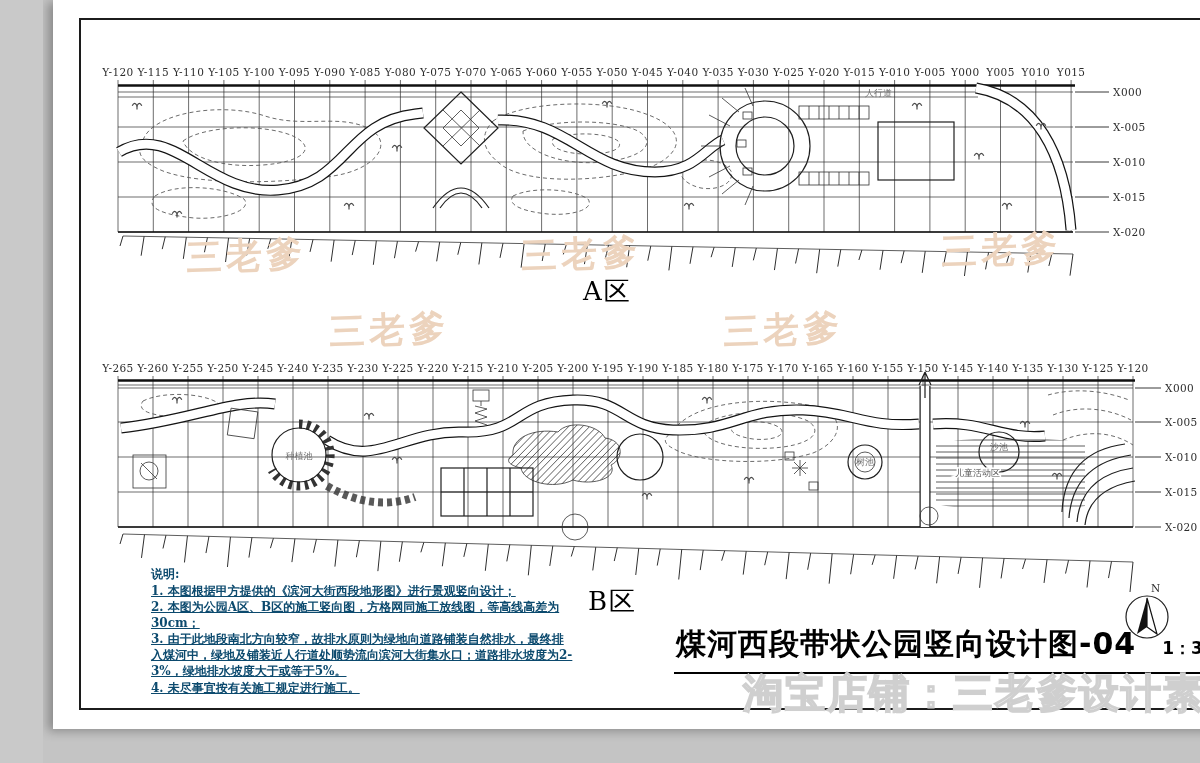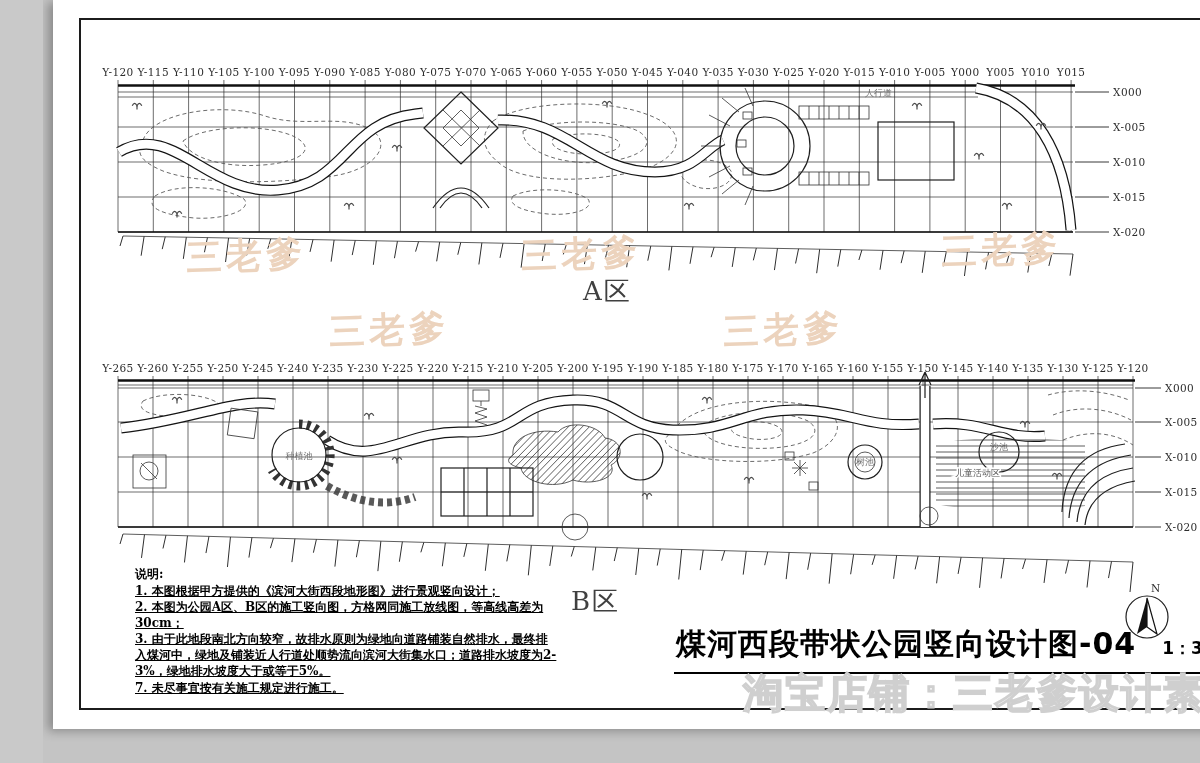--- a/index.html
+++ b/index.html
@@ -24,23 +24,23 @@
   .roadline{fill:none;stroke:#141414;stroke-width:11;}
   .roadfill{fill:none;stroke:#ffffff;stroke-width:8.6;}
   .hatchline{stroke:#333;stroke-width:.8;}
   .stones{fill:none;stroke:#3c3c3c;stroke-width:8;stroke-dasharray:5 4;opacity:.85;}
   .ring{fill:none;stroke:#333;stroke-width:9;stroke-dasharray:3.5 4.5;}
   .maplabel{font:9px "DejaVu Sans",sans-serif;fill:#6e6e6e;}
   .maplabel-halo{font:9px "DejaVu Sans",sans-serif;fill:#555;stroke:#fff;stroke-width:3;paint-order:stroke;}
   .shrub{stroke:#474747;stroke-width:1;fill:none;}
 
   
-  .zone-label{position:absolute;font:26px "DejaVu Serif",serif;color:#404040;letter-spacing:2px;}
-  #notes{position:absolute;left:92px;top:566px;width:424px;
-         font:600 12px/1.34 "DejaVu Serif",serif;color:#000000;}
+  .zone-label{position:absolute;font:26px "DejaVu Serif",serif;color:#000000;letter-spacing:2px;}
+  #notes{position:absolute;left:108px;top:566px;width:424px;
+         font:600 12px/1.34 "DejaVu Serif",serif;color:#0c4a6e;}
   #notes .nh{display:block;margin-bottom:1px;}
   #notes .note-item{margin:0;text-decoration:underline;}
   #titleblock{position:absolute;left:631px;top:624px;border-bottom:2.5px solid #000;
               padding:0 4px 7px 2px;white-space:nowrap;}
   #titleblock .t{font:bold 30px "DejaVu Sans",sans-serif;color:#000;letter-spacing:1px;}
   #titleblock .s{font:bold 17px "DejaVu Sans",sans-serif;color:#000;margin-left:26px;}
   .wm-tile{position:absolute;font:bold 36px "DejaVu Sans",sans-serif;color:#ecd3bd;
            letter-spacing:4px;transform:rotate(-2deg);}
   #wm-banner{position:absolute;left:700px;top:666px;white-space:nowrap;
              font:bold 40px "DejaVu Sans",sans-serif;letter-spacing:2px;
@@ -516,29 +516,29 @@
 
     <g id="north">
       <circle class="feat" cx="1104" cy="617" r="21"></circle>
       <polygon points="1104,598 1094,634 1104,627" fill="#111"></polygon>
       <polygon points="1104,598 1114,634 1104,627" fill="none" stroke="#111" stroke-width="1.2"></polygon>
       <text class="axlab" x="1108" y="592" font-size="12">N</text>
     </g>
   </svg>
 
   <div class="zone-label" style="left:540px;top:274px;">A区</div>
-  <div class="zone-label" style="left:528px;top:584px;">B区</div>
+  <div class="zone-label" style="left:545px;top:584px;">B区</div>
 
   <div id="notes">
     <span class="nh">说明:</span>
     <div id="notes-list">
         <div class="note-item">1. 本图根据甲方提供的《滨河大街西段地形图》进行景观竖向设计；</div>
         <div class="note-item">2. 本图为公园A区、B区的施工竖向图，方格网同施工放线图，等高线高差为30cm；</div>
         <div class="note-item">3. 由于此地段南北方向较窄，故排水原则为绿地向道路铺装自然排水，最终排入煤河中，绿地及铺装近人行道处顺势流向滨河大街集水口；道路排水坡度为2-3%，绿地排水坡度大于或等于5%。</div>
-        <div class="note-item">7. 未尽事宜按有关施工规定进行施工。</div>
+        <div class="note-item">4. 未尽事宜按有关施工规定进行施工。</div>
       </div>
   </div>
 
   <div id="titleblock">
     <span class="t">煤河西段带状公园竖向设计图-04</span><span class="s">1：300</span>
   </div>
 
   <div class="wm-tile" style="left:143px;top:232px;">三老爹</div>
   <div class="wm-tile" style="left:478px;top:230px;">三老爹</div>
   <div class="wm-tile" style="left:898px;top:226px;">三老爹</div>

